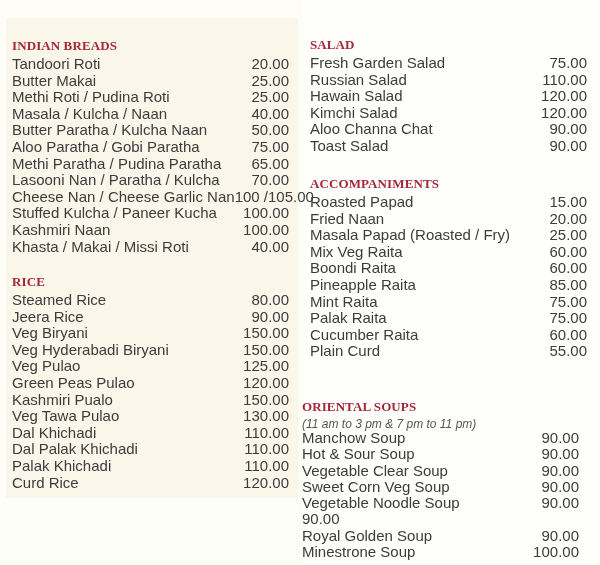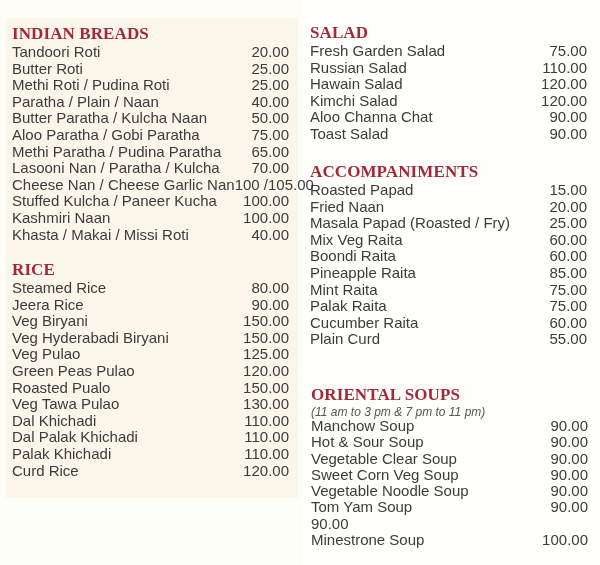--- a/index.html
+++ b/index.html
@@ -21,24 +21,24 @@
     }
     .col-right {
       position: absolute; left: 302px; top: 0; width: 298px; height: 565px;
       background: #fefefa;
     }
     .section { position: absolute; }
     .section-title {
       color: #a3283a;
       font-family: "Liberation Serif", serif;
       font-weight: bold;
-      font-size: 17px;
+      font-size: 13px;
       letter-spacing: 0.1px;
       line-height: 20px;
-      margin: 0 0 0 0;
+      margin: 12px 0 0 0;
     }
     .section-note {
       font-family: "Liberation Sans", sans-serif;
       font-style: italic;
       font-size: 12px;
       color: #555;
       line-height: 12px;
       height: 12px;
     }
     .item {
@@ -46,49 +46,49 @@
       font-size: 15px; line-height: 16.6px; height: 16.6px;
       color: #3c3c3c;
       white-space: nowrap;
     }
     .item .name { }
     .item .price { }
     #sec-breads { left: 12px; top: 24px; width: 277px; }
     #sec-rice { left: 12px; top: 260px; width: 277px; }
     #sec-salad { left: 310px; top: 23px; width: 277px; }
     #sec-acc { left: 310px; top: 162px; width: 277px; }
-    #sec-soups { left: 311px; top: 385px; width: 277px; }
+    #sec-soups { left: 302px; top: 385px; width: 277px; }
     #sec-soups .section-title { margin-bottom: 1px; }
     #sec-soups .item { line-height: 16.3px; height: 16.3px; }
   </style>
 </head>
 <body>
 
 <div class="page">
   <div class="col-left"></div>
   <div class="col-left-lower"></div>
   <div class="col-right"></div>
 
   <div class="section" id="sec-breads">
     <div class="section-title">INDIAN BREADS</div>
     <div class="items">
         <div class="item">
           <span class="name">Tandoori Roti</span>
           <span class="price">20.00</span>
         </div>
         <div class="item">
-          <span class="name">Butter Roti</span>
+          <span class="name">Butter Makai</span>
           <span class="price">25.00</span>
         </div>
         <div class="item">
           <span class="name">Methi Roti / Pudina Roti</span>
           <span class="price">25.00</span>
         </div>
         <div class="item">
-          <span class="name">Paratha / Plain / Naan</span>
+          <span class="name">Masala / Kulcha / Naan</span>
           <span class="price">40.00</span>
         </div>
         <div class="item">
           <span class="name">Butter Paratha / Kulcha Naan</span>
           <span class="price">50.00</span>
         </div>
         <div class="item">
           <span class="name">Aloo Paratha / Gobi Paratha</span>
           <span class="price">75.00</span>
         </div>
@@ -140,21 +140,21 @@
         </div>
         <div class="item">
           <span class="name">Veg Pulao</span>
           <span class="price">125.00</span>
         </div>
         <div class="item">
           <span class="name">Green Peas Pulao</span>
           <span class="price">120.00</span>
         </div>
         <div class="item">
-          <span class="name">Roasted Pualo</span>
+          <span class="name">Kashmiri Pualo</span>
           <span class="price">150.00</span>
         </div>
         <div class="item">
           <span class="name">Veg Tawa Pulao</span>
           <span class="price">130.00</span>
         </div>
         <div class="item">
           <span class="name">Dal Khichadi</span>
           <span class="price">110.00</span>
         </div>
@@ -267,24 +267,24 @@
         </div>
         <div class="item">
           <span class="name">Sweet Corn Veg Soup</span>
           <span class="price">90.00</span>
         </div>
         <div class="item">
           <span class="name">Vegetable Noodle Soup</span>
           <span class="price">90.00</span>
         </div>
         <div class="item">
-          <span class="name">Tom Yam Soup</span>
-          <span class="price">90.00</span>
-        </div>
-        <div class="item">
+          <span class="price">90.00</span>
+        </div>
+        <div class="item">
+          <span class="name">Royal Golden Soup</span>
           <span class="price">90.00</span>
         </div>
         <div class="item">
           <span class="name">Minestrone Soup</span>
           <span class="price">100.00</span>
         </div>
       </div>
   </div>
 </div>
 

